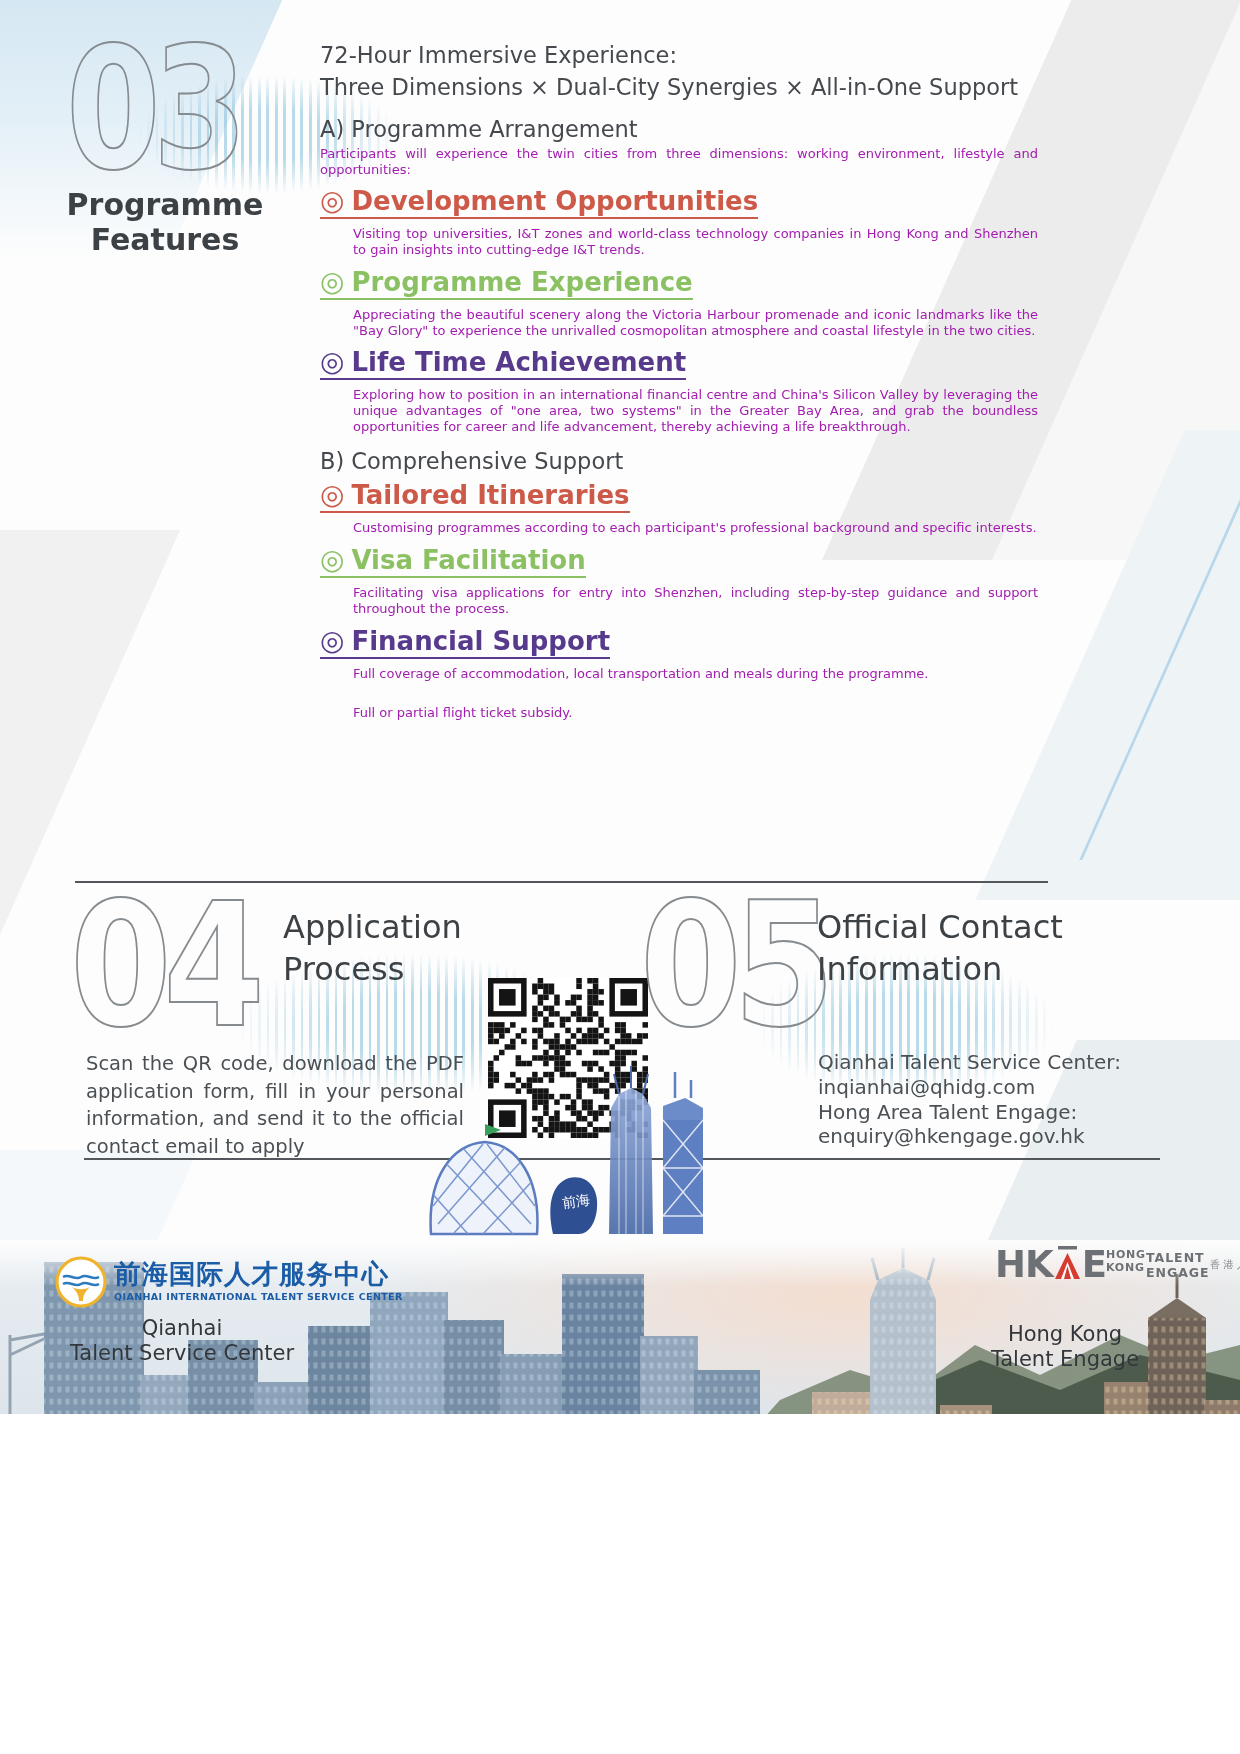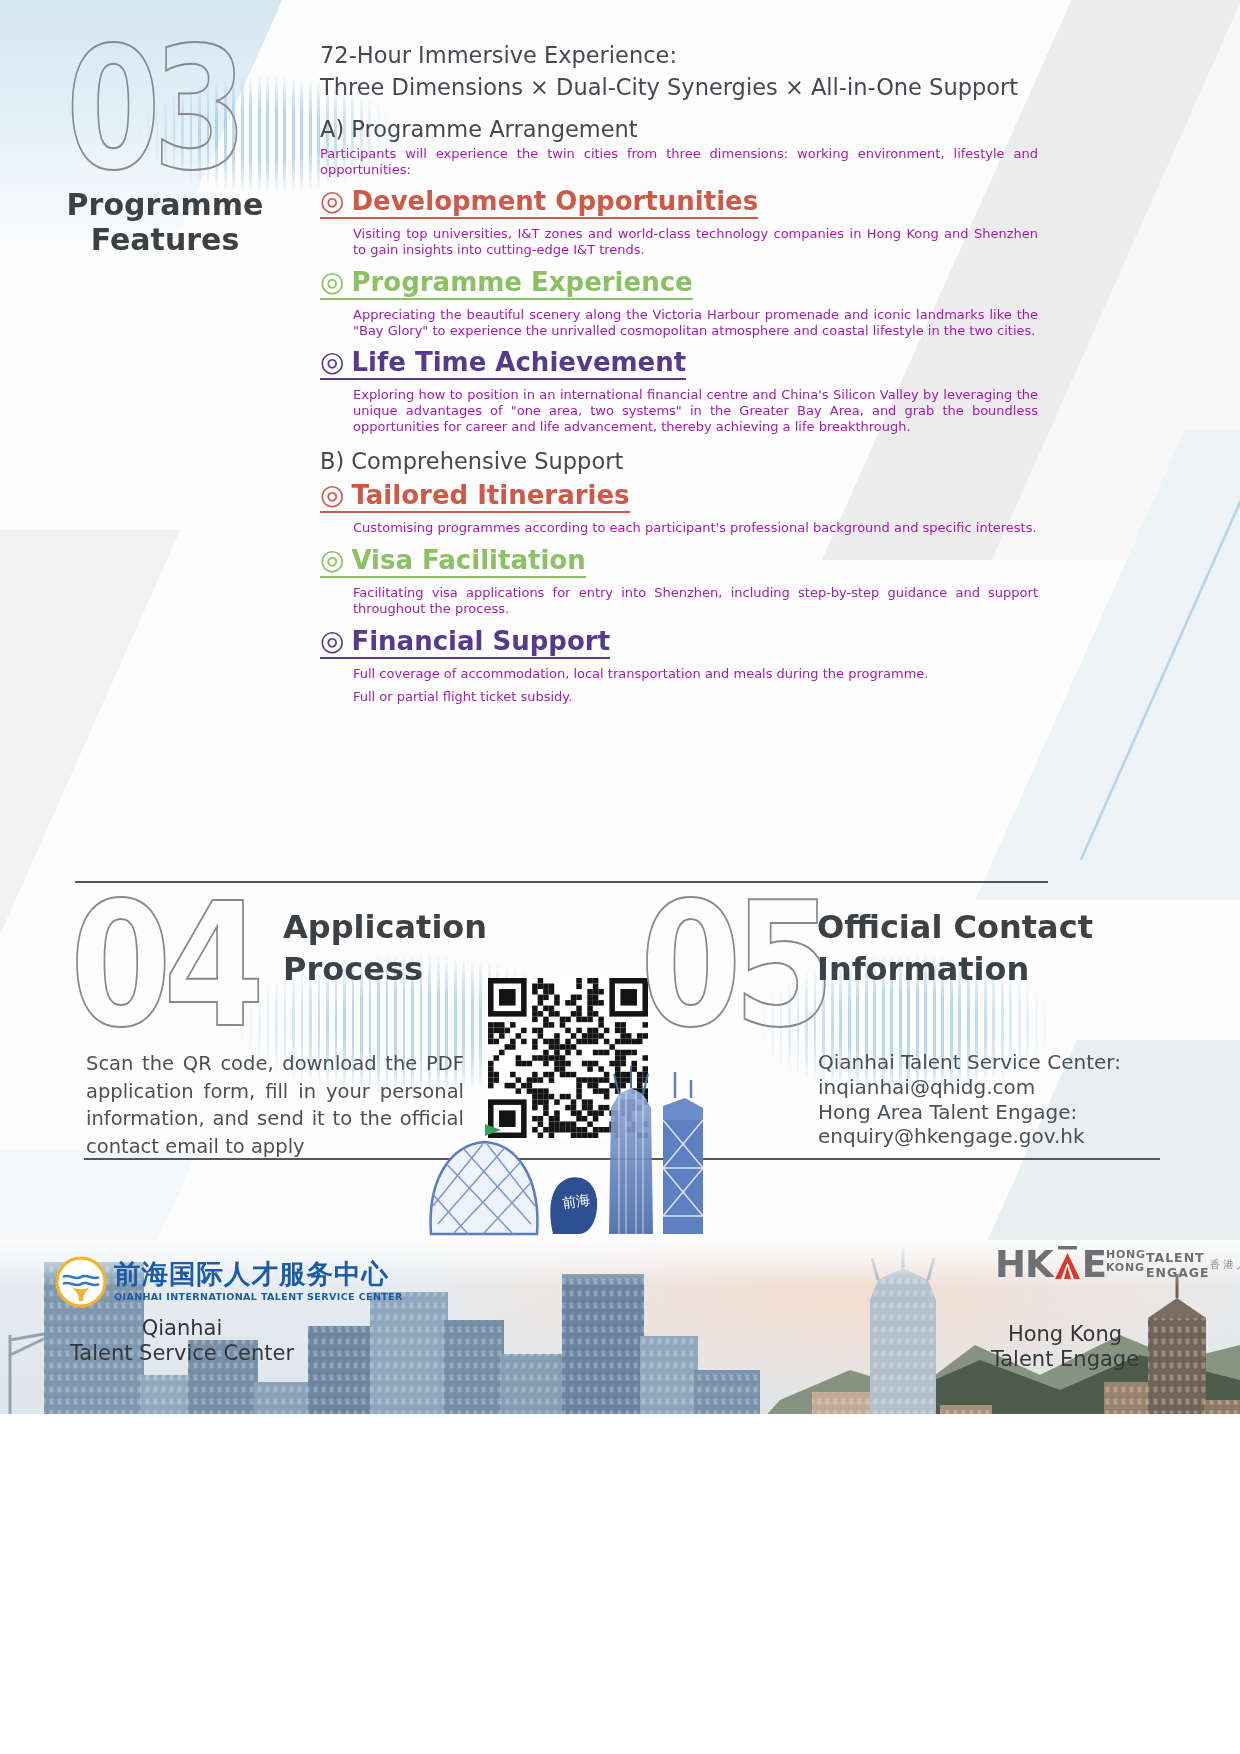--- a/index.html
+++ b/index.html
@@ -21,21 +21,21 @@
   .hline{font-size:22.5px;color:#45494e;margin:0 0 9px 0;}
   .seclabel{font-size:22.5px;color:#45494e;margin:14px 0 4px 0;}
   .para{font-size:13px;line-height:1.21;margin:2px 0 0 0;text-align:justify;color:#a21caf;}
   .indent{margin-left:33px;}
   .feat-h{display:inline-flex;align-items:center;gap:7px;border-bottom:2.5px solid currentColor;
           padding-bottom:1px;margin:9px 0 5px 0;font-weight:700;font-size:26px;}
   .ring{font-size:28px;font-weight:400;line-height:1;}
   .c-red{color:#cd5948;} .c-green{color:#8bc163;} .c-purple{color:#573a8c;}
   .block{margin:0;}
   
-  .h04{font-size:32px;font-weight:700;line-height:1.32;color:#3c4146;}
+  .h04{font-size:32px;font-weight:400;line-height:1.32;color:#3c4146;}
   .smalltext{font-size:19.5px;line-height:1.42;color:#4b5055;}
   .contact{font-size:20px;line-height:1.24;color:#4b5055;}
   
   .qh-cn{font-size:26.5px;font-weight:700;color:#1b5ca6;letter-spacing:1px;line-height:1.05;}
   .qh-en{font-size:9.5px;font-weight:700;color:#1b5ca6;letter-spacing:.4px;margin-top:3px;}
   .caption{font-size:21px;color:#33373b;line-height:1.18;text-align:center;}
   .hkte{display:flex;align-items:center;}
   .hkte-letters{display:flex;align-items:flex-end;font-size:37px;font-weight:700;color:#6d7175;
                 letter-spacing:-1px;line-height:.85;}
   .hkte-sub1{font-size:11px;font-weight:700;color:#6d7175;letter-spacing:.8px;align-self:flex-start;margin-top:2px;}
@@ -116,21 +116,21 @@
       </div>
       <p class="para indent">Facilitating visa applications for entry into Shenzhen, including step-by-step guidance and support throughout the process.</p>
     </div>
 
     <div class="block">
       <div class="feat-h c-purple">
         <span class="ring">◎</span>
         <span>Financial Support</span>
       </div>
       <p class="para indent">Full coverage of accommodation, local transportation and meals during the programme.</p>
-      <p class="para indent" style="margin-top:8px;">Full or partial flight ticket subsidy.</p>
+      <p class="para indent" style="margin-top:24px;">Full or partial flight ticket subsidy.</p>
     </div>
   </div>
 
   <div class="divider" style="left:75px;top:881px;width:973px;"></div>
 
   <div class="stripes" style="left:165px;top:925px;width:490px;height:200px;"></div>
   <div class="num" style="left:70px;top:880px;font-size:172px;transform:scale(.85,1);">04</div>
   <div class="layer h04" style="left:283px;top:906px;">
     <div>Application</div>
     <div>Process</div>

